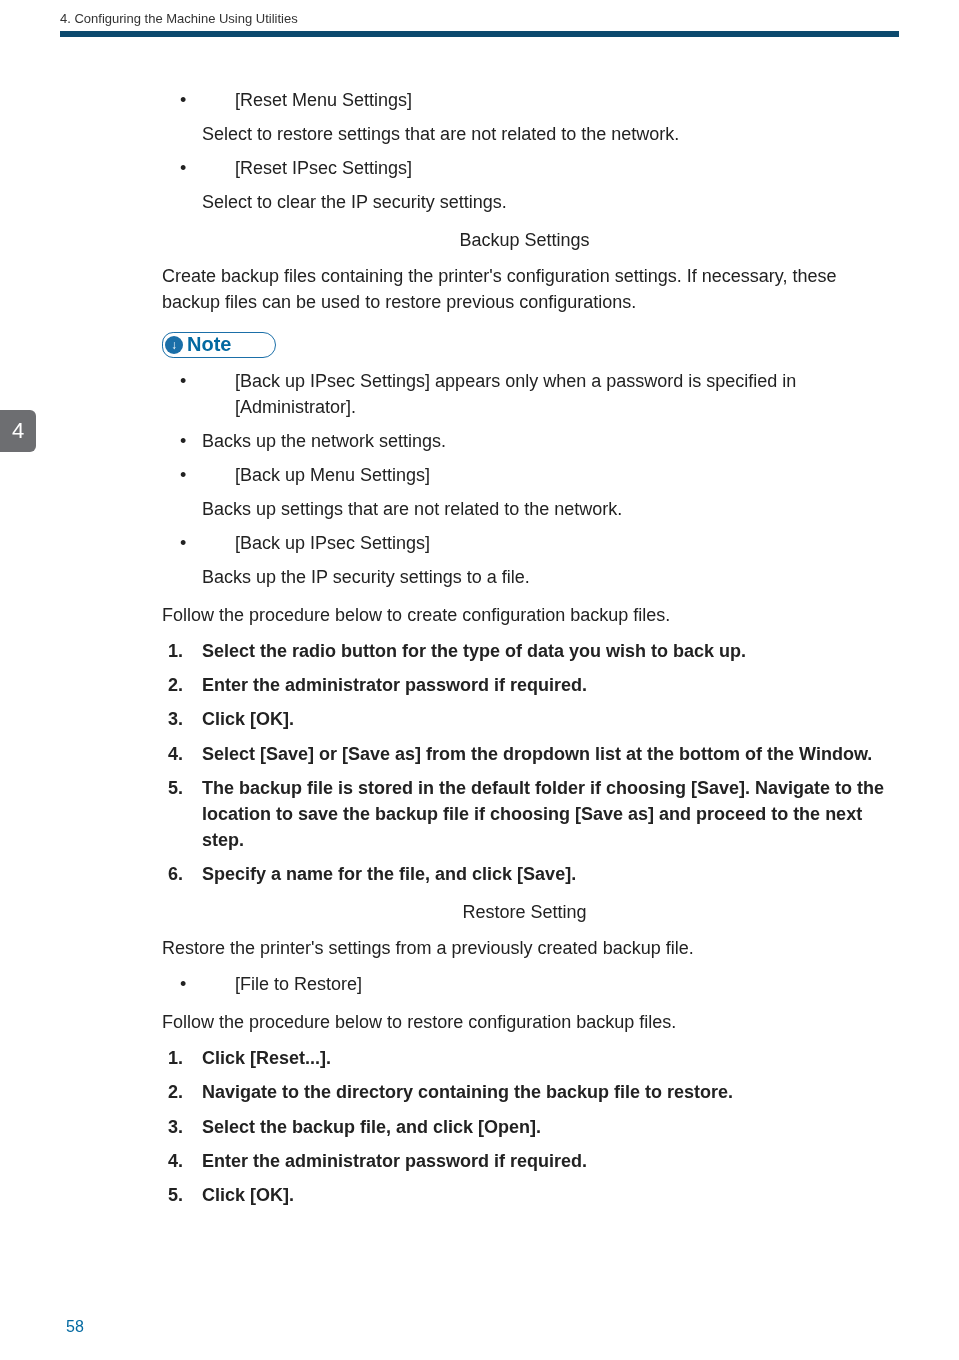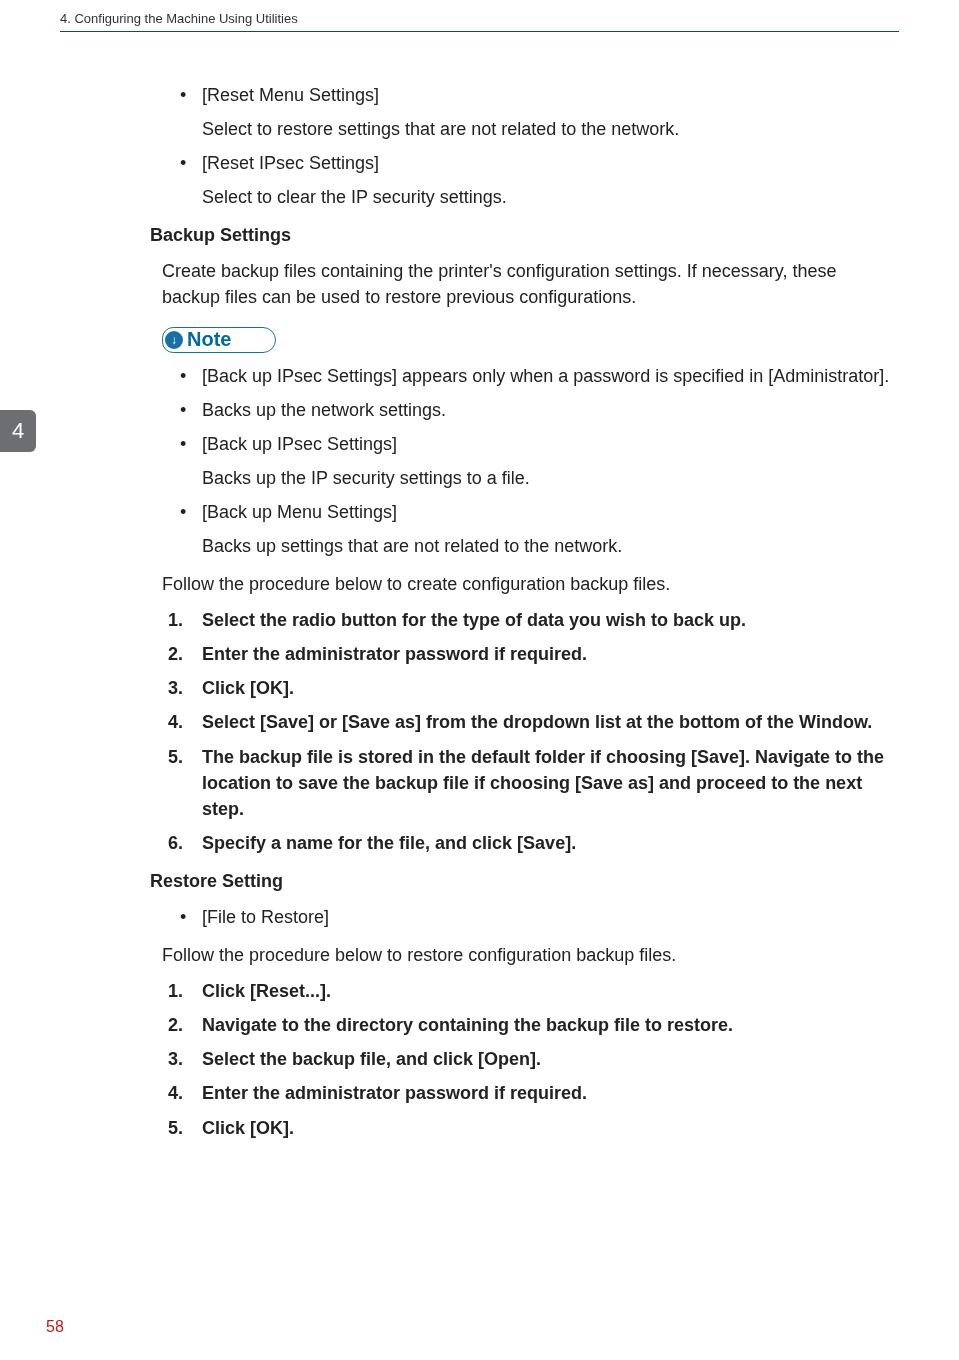--- a/index.html
+++ b/index.html
@@ -14,21 +14,21 @@
   .page {
     box-sizing: border-box;
     width: 959px;
     height: 1360px;
     position: relative;
     padding: 10px 60px 0 60px;
   }
   .running-head {
     font-size: 13px;
     color: #333;
-    border-bottom: 1px solid #0c4a6e;
+    border-bottom: 6px solid #0c4a6e;
     padding-bottom: 2px;
     margin-bottom: 50px;
     font-family: "Segoe UI", Arial, sans-serif;
   }
   .content {
     margin-left: 90px;
     margin-right: 0;
   }
   ul.dash {
     list-style: none;
@@ -43,28 +43,30 @@
   ul.dash > li::before {
     content: "•";
     position: absolute;
     left: 0;
     top: 0;
     color: #222;
   }
   .li-line1 {
     display: block;
     margin-bottom: 8px;
+    margin-left: 33px;
   }
   .li-line2 {
     display: block;
     margin-bottom: 8px;
   }
   .section-head {
-    font-weight: 700;
+    font-weight: 400;
     margin: 10px 0 10px 0;
+    text-align: center;
   }
   .para {
     margin: 0 0 10px 0;
   }
   .indent1 {
     margin-left: 12px;
     margin-right: 0;
   }
   .note-badge {
     display: inline-flex;
@@ -130,24 +132,24 @@
     border-bottom-right-radius: 6px;
     color: #fff;
     font-size: 22px;
     display: flex;
     align-items: center;
     justify-content: center;
     font-family: "Segoe UI", Arial, sans-serif;
   }
   .page-num {
     position: absolute;
-    left: 46px;
+    left: 66px;
     bottom: 22px;
     font-size: 16px;
-    color: #b91c1c;
+    color: #0369a1;
   }
 </style>
 </head>
 <body>
 
 <div class="page">
 
   <div class="running-head">4. Configuring the Machine Using Utilities</div>
 
   <div class="page-tab">4</div>
@@ -179,42 +181,43 @@
     </div>
 
     <ul class="dash">
       <li>
         <span class="li-line1">[Back up IPsec Settings] appears only when a password is specified in [Administrator].</span>
       </li>
       <li>
         <span class="li-line2">Backs up the network settings.</span>
       </li>
       <li>
+        <span class="li-line1">[Back up Menu Settings]</span>
+        <span class="li-line2">Backs up settings that are not related to the network.</span>
+      </li>
+      <li>
         <span class="li-line1">[Back up IPsec Settings]</span>
         <span class="li-line2">Backs up the IP security settings to a file.</span>
-      </li>
-      <li>
-        <span class="li-line1">[Back up Menu Settings]</span>
-        <span class="li-line2">Backs up settings that are not related to the network.</span>
       </li>
     </ul>
 
     <p class="para indent1">Follow the procedure below to create configuration backup files.</p>
 
     <ol class="steps">
       <li>Select the radio button for the type of data you wish to back up.</li>
       <li>Enter the administrator password if required.</li>
       <li>Click [OK].</li>
       <li>Select [Save] or [Save as] from the dropdown list at the bottom of the Window.</li>
       <li>The backup file is stored in the default folder if choosing [Save]. Navigate to the location to save the backup file if choosing [Save as] and proceed to the next step.</li>
       <li>Specify a name for the file, and click [Save].</li>
     </ol>
 
     <div class="section-head">Restore Setting</div>
 
+    <p class="para indent1">Restore the printer's settings from a previously created backup file.</p>
 
     <ul class="dash">
       <li>
         <span class="li-line1">[File to Restore]</span>
       </li>
     </ul>
 
     <p class="para indent1">Follow the procedure below to restore configuration backup files.</p>
 
     <ol class="steps">

